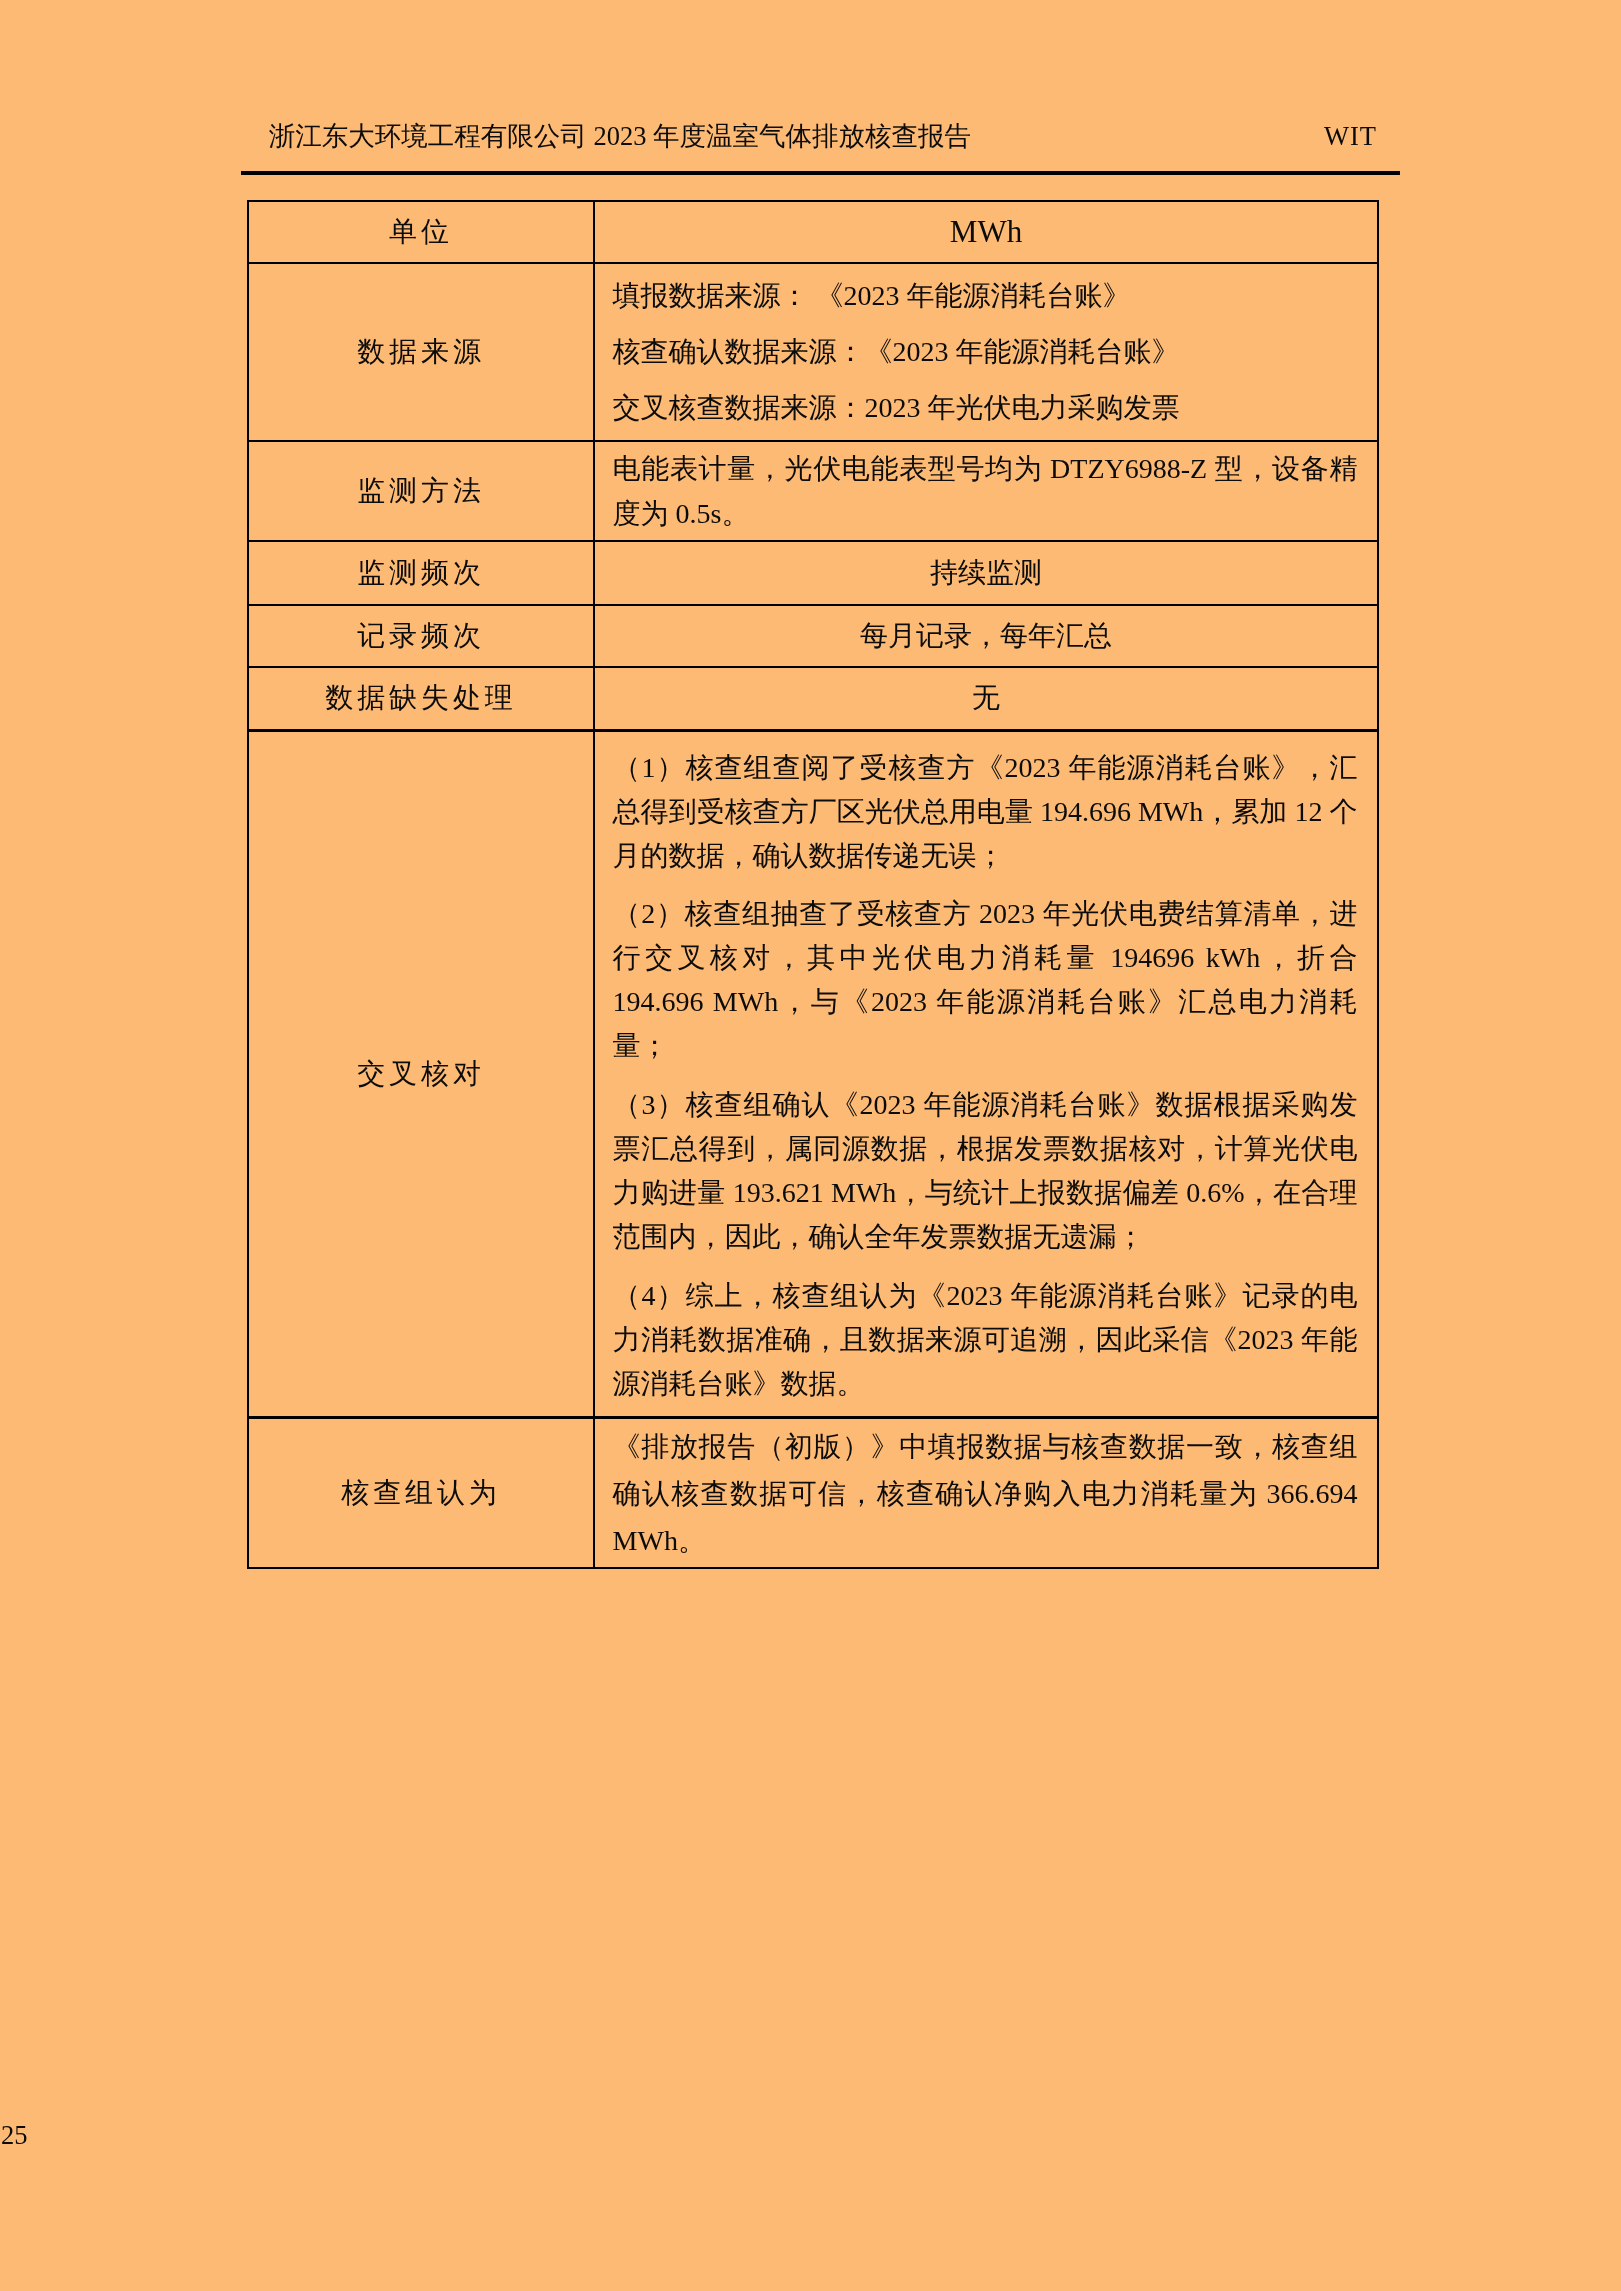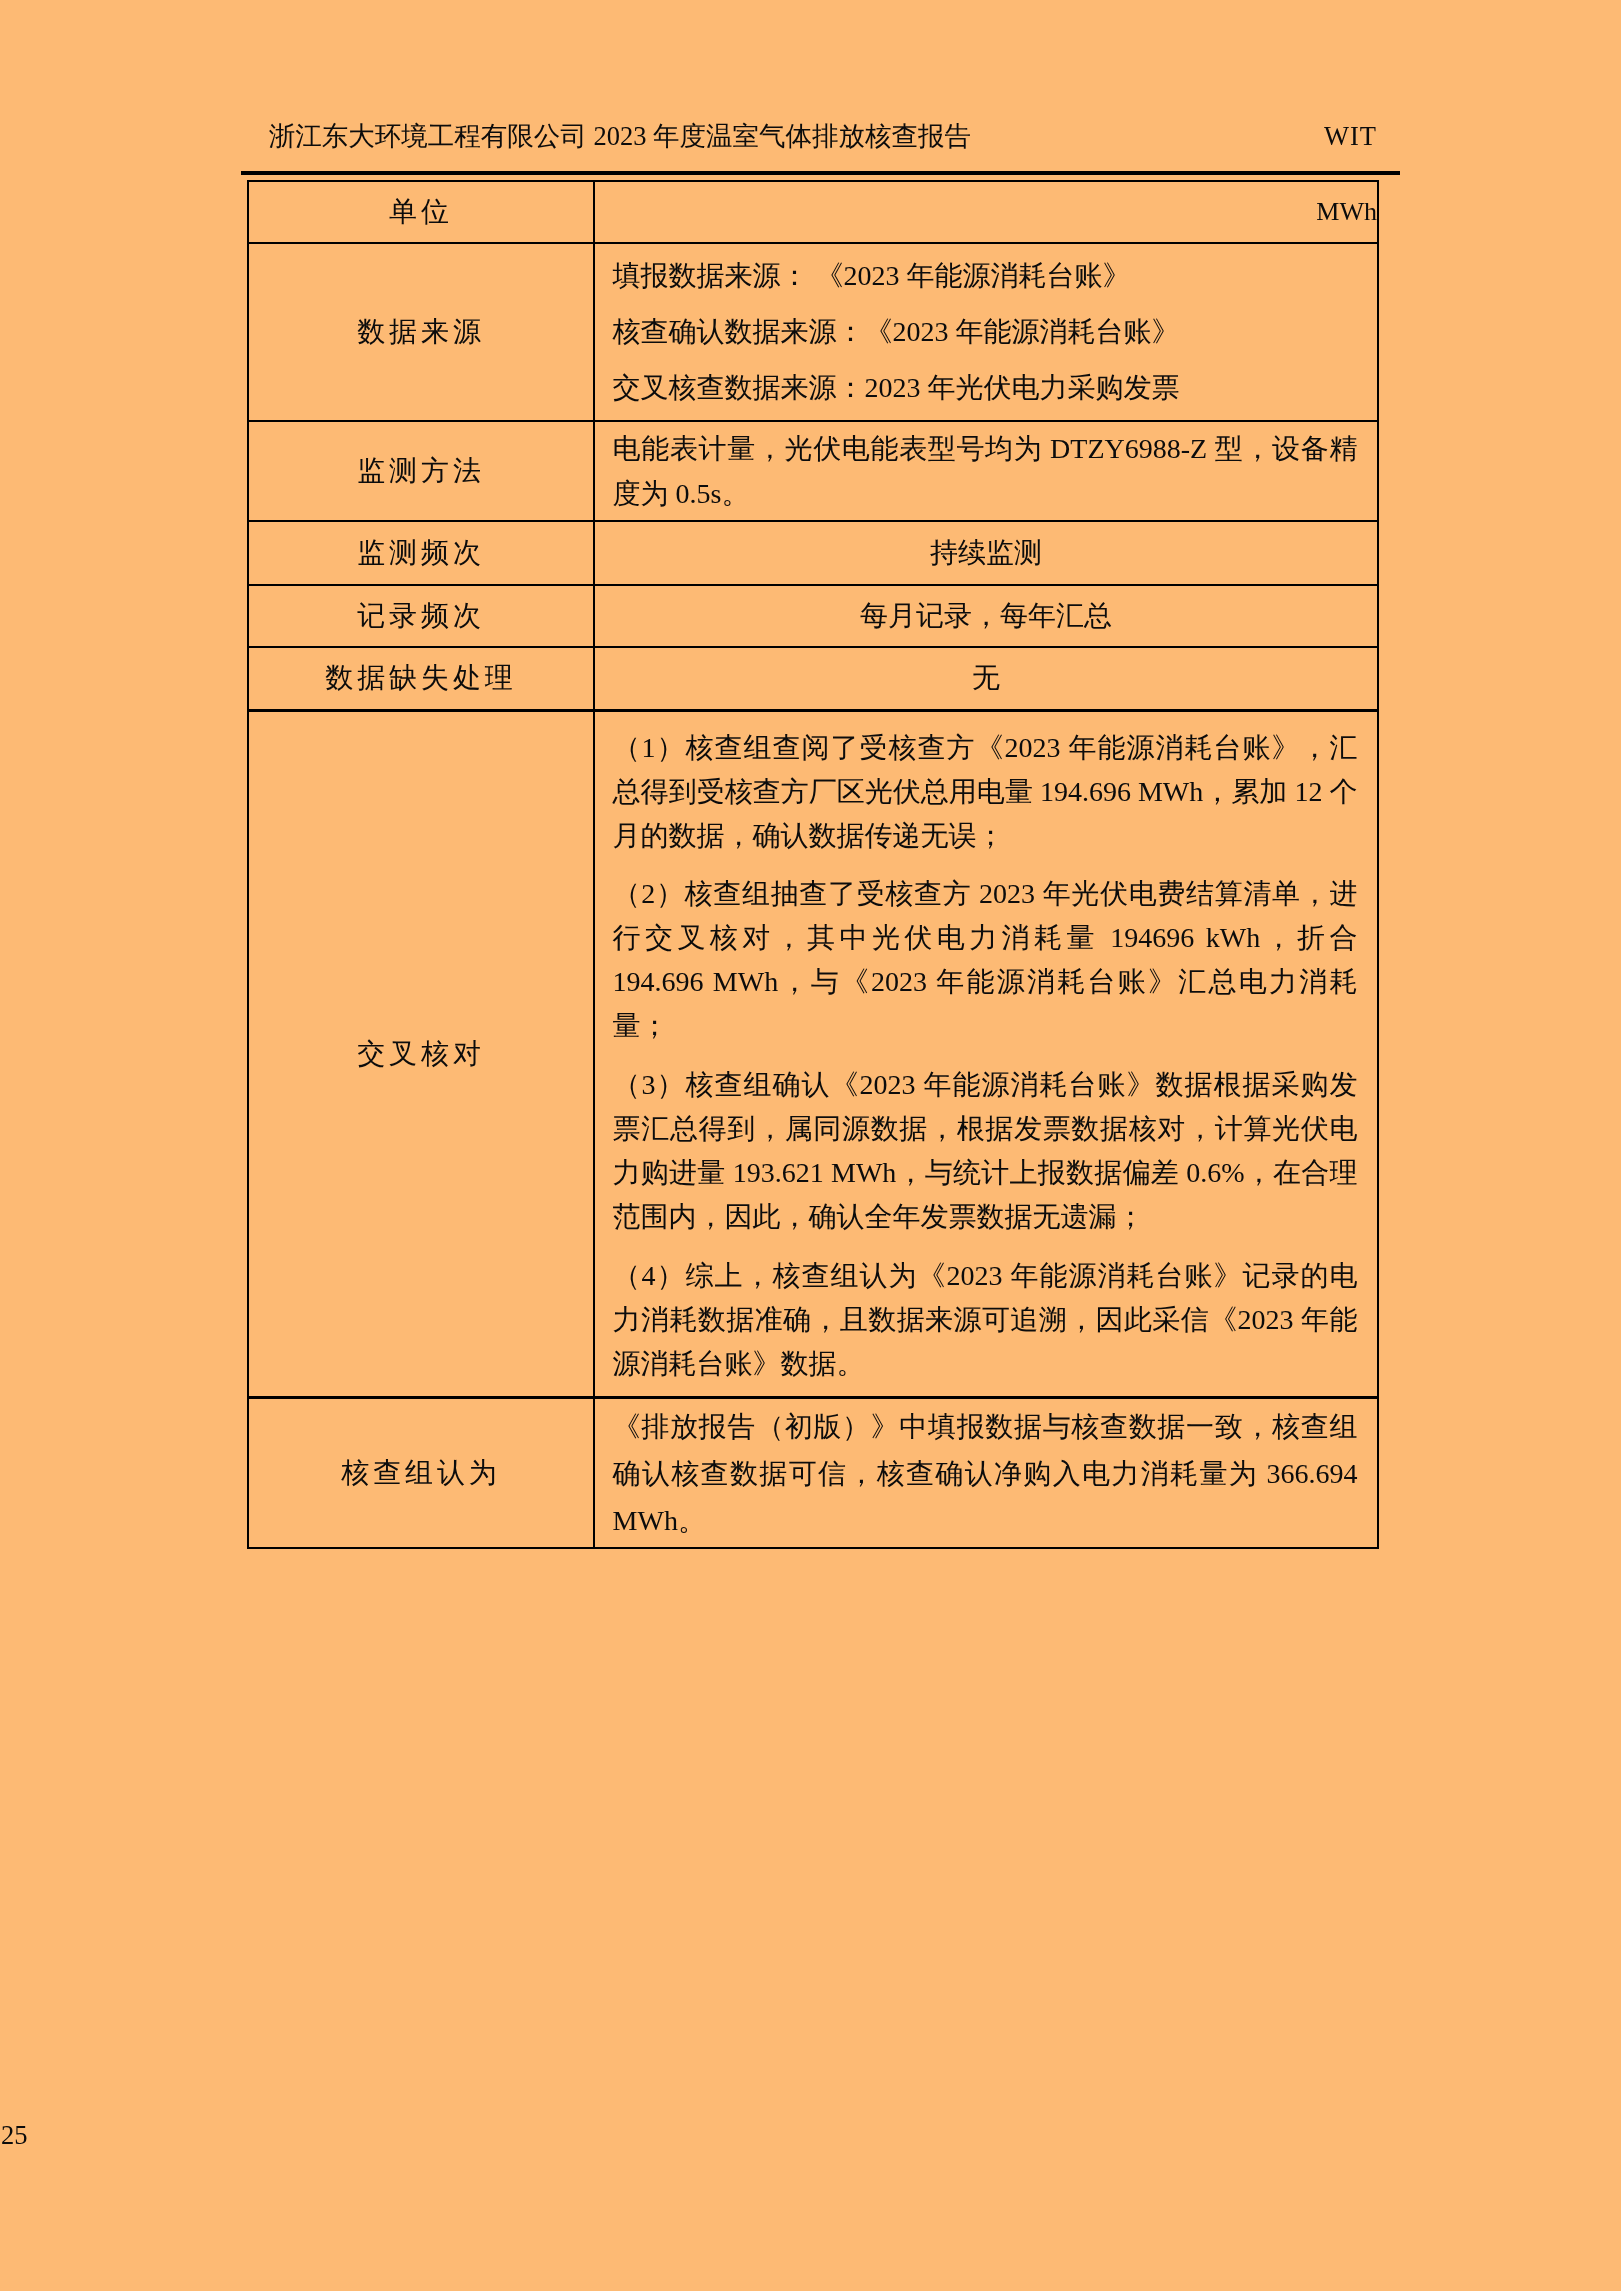--- a/index.html
+++ b/index.html
@@ -35,41 +35,41 @@
     left: 241px;
     top: 171px;
     width: 1159px;
     height: 3.9px;
     background: #000;
   }
   
   table.report {
     position: absolute;
     left: 247px;
-    top: 180px;
+    top: 200px;
     width: 1130px;
     border-collapse: collapse;
     table-layout: fixed;
     border: 2.9px solid #000;
     font-size: 28px;
   }
   col.c1 { width: 346px; }
   col.c2 { width: 784px; }
   td {
     border: 2px solid #000;
     vertical-align: middle;
     padding: 0;
   }
   tr.thick-top td { border-top: 3.9px solid #000; }
   td.label {
     text-align: center;
     letter-spacing: 3.9px;
   }
   td.val-c { text-align: center; }
-  td.unit-val { font-size: 26px; text-align: right; }
+  td.unit-val { font-size: 31px; }
   td.val-l { padding: 3.9px 19.6px 3.9px 17.6px; }
   .src-line {
     line-height: 56px;
     text-align: left;
     white-space: nowrap;
   }
   .jpara {
     text-align: justify;
     text-align-last: left;
     line-height: 45px;

